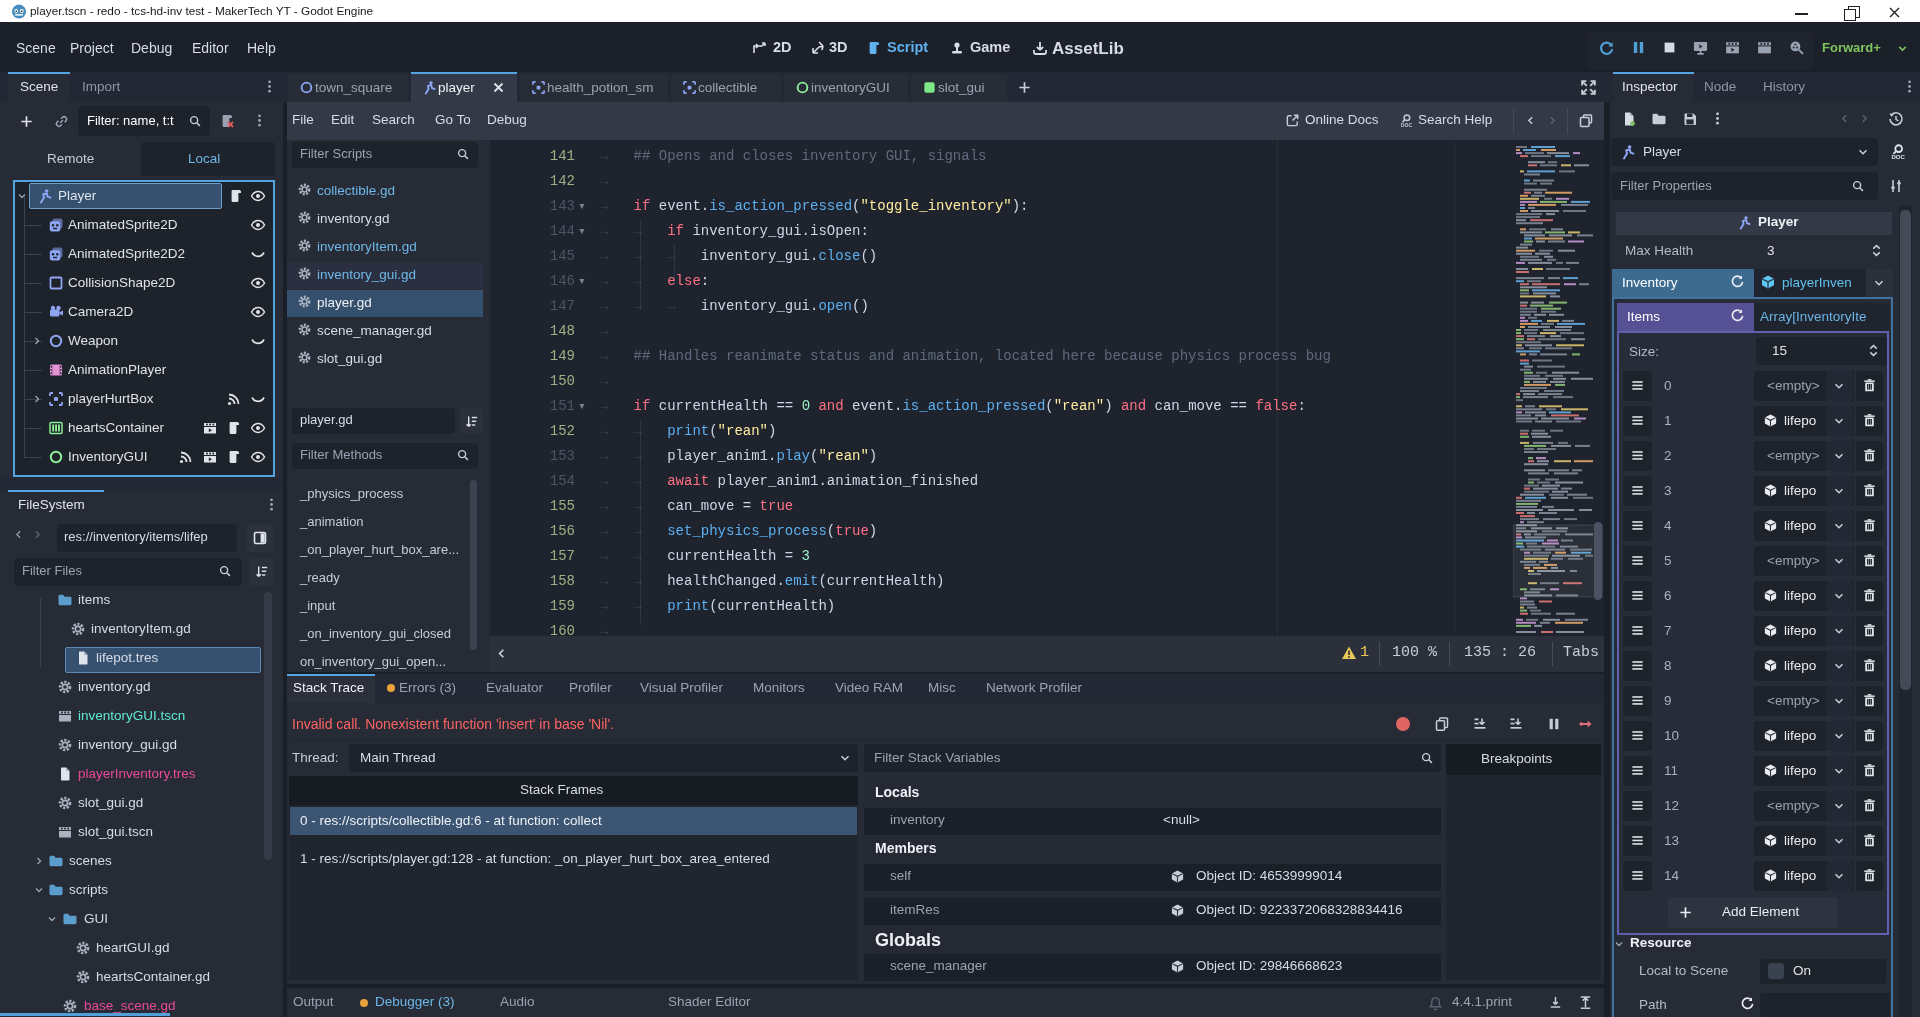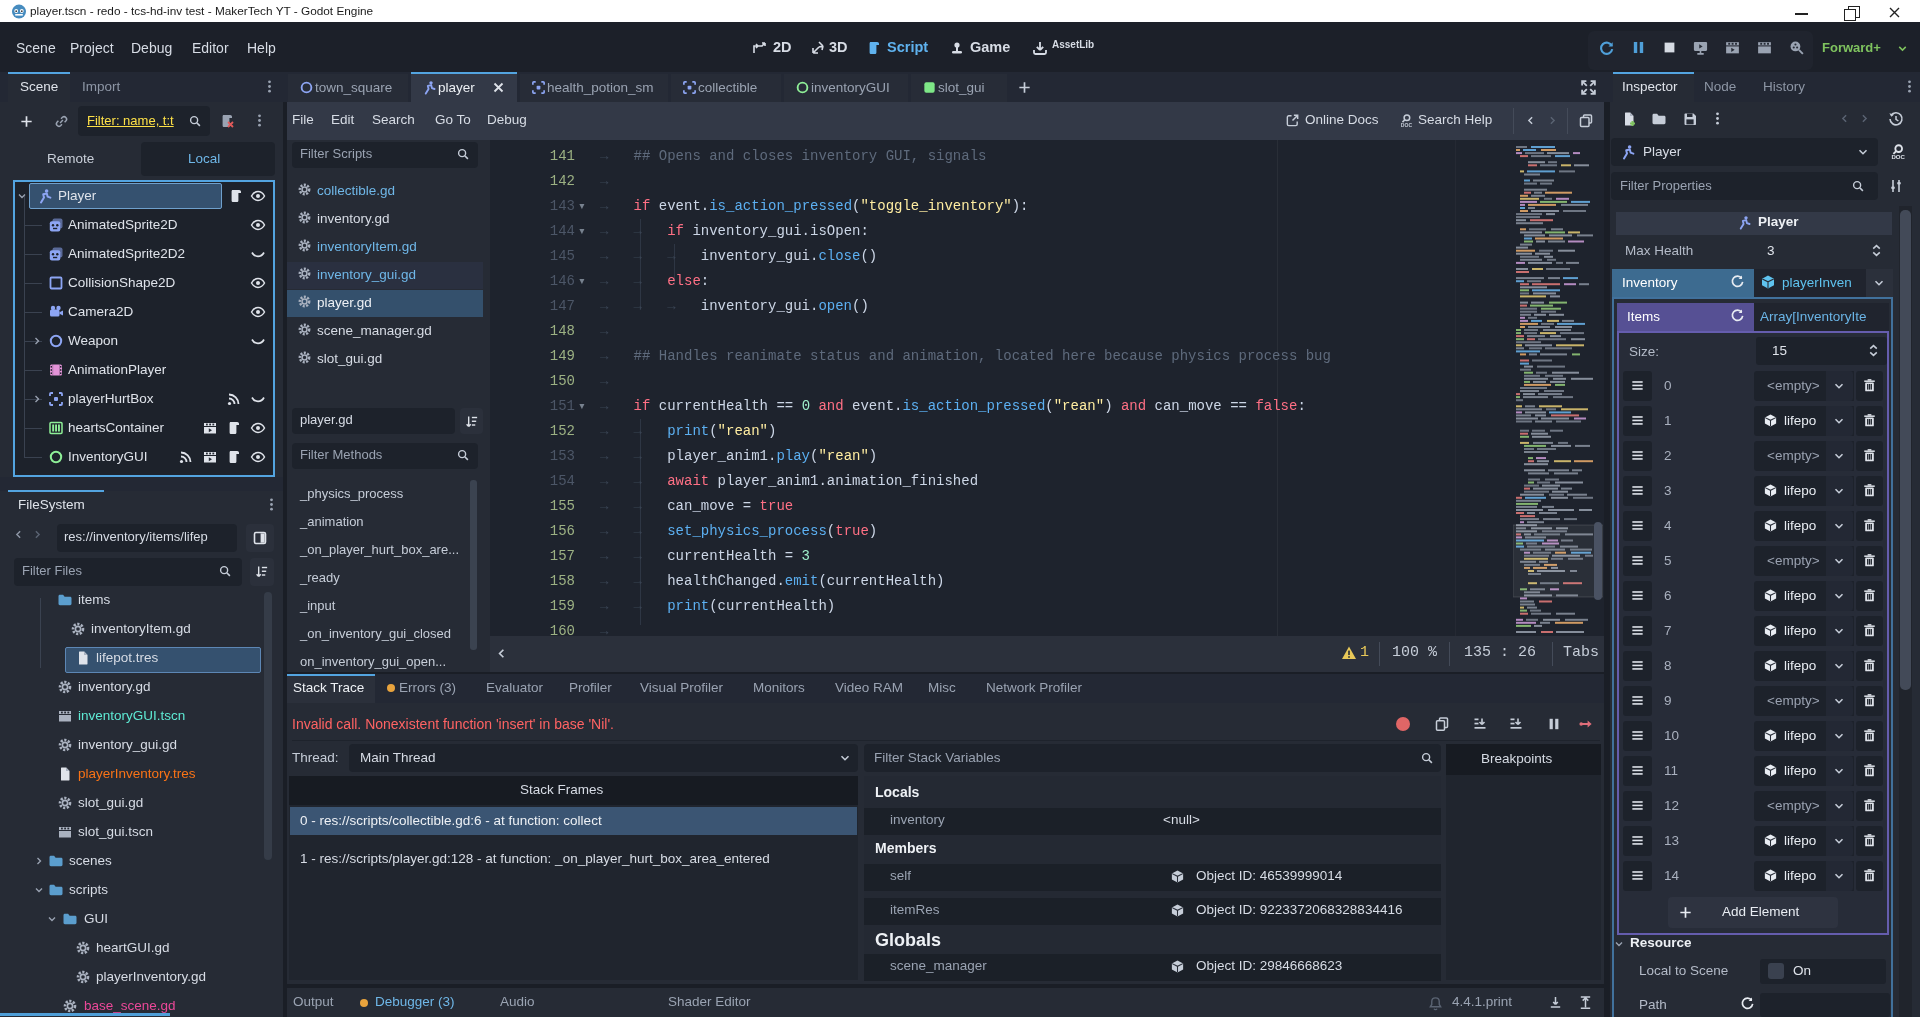--- a/index.html
+++ b/index.html
@@ -50,21 +50,21 @@
     <svg class="a" style="left:949px;top:40px" width="16" height="16" viewBox="0 0 16 16" fill="none">
       <circle cx="8" cy="5" r="2.6" fill="#d7dce5"></circle>
       <path d="M8 7v4" stroke="#d7dce5" stroke-width="2"></path>
       <rect x="3" y="11" width="10" height="2.6" rx="1.3" fill="#d7dce5"></rect>
     </svg>
     <div class="a" style="left:970px;top:39px;white-space:nowrap;font-size:14.5px;font-weight:bold;color:#d7dce5;">Game</div>
     <svg class="a" style="left:1032px;top:40px" width="16" height="16" viewBox="0 0 16 16" fill="none">
       <path d="M8 2v8M8 10 4.8 6.8M8 10l3.2-3.2" stroke="#d7dce5" stroke-width="1.8"></path>
       <path d="M2 10v2.6c0 .8.6 1.4 1.4 1.4h9.2c.8 0 1.4-.6 1.4-1.4V10" stroke="#d7dce5" stroke-width="1.8"></path>
     </svg>
-    <div class="a" style="left:1052px;top:39px;white-space:nowrap;font-size:10px;font-weight:bold;color:#d7dce5;">AssetLib</div>
+    <div class="a" style="left:1052px;top:39px;white-space:nowrap;font-size:17px;font-weight:bold;color:#d7dce5;">AssetLib</div>
     <div class="a" style="left:1588px;top:31px;width:225px;height:39px;background:#20242e;border-radius:6px;"></div>
     <svg class="a" style="left:1598px;top:39px" width="17" height="17" viewBox="0 0 16 16" fill="none">
       <path d="M13 6.5a5.3 5.3 0 1 0 .4 3" stroke="#4f9fd8" stroke-width="2"></path>
       <path d="M13.8 3v4h-4Z" fill="#4f9fd8"></path>
     </svg>
     <svg class="a" style="left:1630px;top:39px" width="17" height="17" viewBox="0 0 16 16" fill="none">
       <rect x="3.6" y="2.8" width="3.2" height="10.4" fill="#4f9fd8"></rect>
       <rect x="9.2" y="2.8" width="3.2" height="10.4" fill="#4f9fd8"></rect>
     </svg>
     <svg class="a" style="left:1661px;top:39px" width="17" height="17" viewBox="0 0 16 16" fill="none">
@@ -115,21 +115,21 @@
     </svg>
     <svg class="a" style="left:19px;top:114px" width="15" height="15" viewBox="0 0 16 16" fill="none">
       <path d="M8 2.5v11M2.5 8h11" stroke="#dfe3ea" stroke-width="1.8"></path>
     </svg>
     <svg class="a" style="left:54px;top:114px" width="15" height="15" viewBox="0 0 16 16" fill="none">
       <path d="M6.5 9.5 9.5 6.5" stroke="#9aa3b2" stroke-width="1.6"></path>
       <path d="M7.5 5 9 3.5a2.7 2.7 0 0 1 3.8 3.8L11.3 8.8" stroke="#9aa3b2" stroke-width="1.6"></path>
       <path d="M8.5 11 7 12.5a2.7 2.7 0 0 1-3.8-3.8L4.7 7.2" stroke="#9aa3b2" stroke-width="1.6"></path>
     </svg>
     <div class="a" style="left:78px;top:106px;width:132px;height:30px;background:#1d222b;border-radius:4px;"></div>
-    <div class="a" style="left:87px;top:113px;white-space:nowrap;color:#fde047;font-size:13px;text-decoration:underline;">Filter: name, t:t</div>
+    <div class="a" style="left:87px;top:113px;white-space:nowrap;color:#ffffff;font-size:13px;">Filter: name, t:t</div>
     <svg class="a" style="left:188px;top:114px" width="14" height="14" viewBox="0 0 16 16" fill="none">
       <circle cx="7" cy="7" r="4" stroke="#c6cdd8" stroke-width="1.6"></circle>
       <path d="M10 10 13.6 13.6" stroke="#c6cdd8" stroke-width="1.8"></path>
     </svg>
     <svg class="a" style="left:219px;top:113px" width="16" height="16" viewBox="0 0 16 16" fill="none">
       <path d="M6 2h5.2c1 0 1.8.8 1.8 1.8V5h-2.6v7.4c0 .9-.7 1.6-1.6 1.6H5.2c-.9 0-1.6-.7-1.6-1.6V11h2.8V3.6C6.4 2.7 6 2 6 2Z" fill="#9aa3b2"></path>
       <path d="M4.6 2h6c-.4.4-.6 1-.6 1.6V11H3.6V3.6C3.6 2.7 4 2 4.6 2Z" fill="#9aa3b2"></path>
       <path d="M9 9l5 5M14 9l-5 5" stroke="#e05a5a" stroke-width="1.8"></path>
     </svg>
     <svg class="a" style="left:252px;top:113px" width="15" height="15" viewBox="0 0 16 16" fill="none">
@@ -360,21 +360,21 @@
     <div class="a" style="left:78px;top:707px;white-space:nowrap;font-size:13.5px;color:#5eead4;line-height:18px;">inventoryGUI.tscn</div>
     <svg class="a" style="left:57px;top:737px" width="16" height="16" viewBox="0 0 16 16" fill="none">
       <circle cx="8" cy="8" r="5" stroke="#aab2c0" stroke-width="2.6" stroke-dasharray="2.2 1.5"></circle>
       <circle cx="8" cy="8" r="2.6" fill="none" stroke="#aab2c0" stroke-width="1.6"></circle>
     </svg>
     <div class="a" style="left:78px;top:736px;white-space:nowrap;font-size:13.5px;color:#d7dce5;line-height:18px;">inventory_gui.gd</div>
     <svg class="a" style="left:57px;top:766px" width="16" height="16" viewBox="0 0 16 16" fill="none">
       <path d="M4 1.5h5.2L12.5 5v9c0 .3-.2.5-.5.5H4.5a.5.5 0 0 1-.5-.5v-12c0-.3.2-.5.5-.5Z" fill="#dfe3ea"></path>
       <path d="M9 1.5 12.5 5H9Z" fill="#aab2c0"></path>
     </svg>
-    <div class="a" style="left:78px;top:765px;white-space:nowrap;font-size:13.5px;color:#f97316;line-height:18px;">playerInventory.tres</div>
+    <div class="a" style="left:78px;top:765px;white-space:nowrap;font-size:13.5px;color:#ec4899;line-height:18px;">playerInventory.tres</div>
     <svg class="a" style="left:57px;top:795px" width="16" height="16" viewBox="0 0 16 16" fill="none">
       <circle cx="8" cy="8" r="5" stroke="#aab2c0" stroke-width="2.6" stroke-dasharray="2.2 1.5"></circle>
       <circle cx="8" cy="8" r="2.6" fill="none" stroke="#aab2c0" stroke-width="1.6"></circle>
     </svg>
     <div class="a" style="left:78px;top:794px;white-space:nowrap;font-size:13.5px;color:#d7dce5;line-height:18px;">slot_gui.gd</div>
     <svg class="a" style="left:57px;top:824px" width="16" height="16" viewBox="0 0 16 16" fill="none">
       <rect x="2" y="3" width="12" height="3" fill="#aab2c0"></rect>
       <rect x="2" y="7" width="12" height="6.5" fill="#aab2c0"></rect>
       <rect x="4" y="3.6" width="1.8" height="1.8" fill="#262b35"></rect>
       <rect x="7.2" y="3.6" width="1.8" height="1.8" fill="#262b35"></rect>
@@ -404,21 +404,21 @@
     <div class="a" style="left:84px;top:910px;white-space:nowrap;font-size:13.5px;color:#d7dce5;line-height:18px;">GUI</div>
     <svg class="a" style="left:75px;top:940px" width="16" height="16" viewBox="0 0 16 16" fill="none">
       <circle cx="8" cy="8" r="5" stroke="#aab2c0" stroke-width="2.6" stroke-dasharray="2.2 1.5"></circle>
       <circle cx="8" cy="8" r="2.6" fill="none" stroke="#aab2c0" stroke-width="1.6"></circle>
     </svg>
     <div class="a" style="left:96px;top:939px;white-space:nowrap;font-size:13.5px;color:#d7dce5;line-height:18px;">heartGUI.gd</div>
     <svg class="a" style="left:75px;top:969px" width="16" height="16" viewBox="0 0 16 16" fill="none">
       <circle cx="8" cy="8" r="5" stroke="#aab2c0" stroke-width="2.6" stroke-dasharray="2.2 1.5"></circle>
       <circle cx="8" cy="8" r="2.6" fill="none" stroke="#aab2c0" stroke-width="1.6"></circle>
     </svg>
-    <div class="a" style="left:96px;top:968px;white-space:nowrap;font-size:13.5px;color:#d7dce5;line-height:18px;">playerInventory.gd</div>
+    <div class="a" style="left:96px;top:968px;white-space:nowrap;font-size:13.5px;color:#d7dce5;line-height:18px;">heartsContainer.gd</div>
     <svg class="a" style="left:62px;top:998px" width="16" height="16" viewBox="0 0 16 16" fill="none">
       <circle cx="8" cy="8" r="5" stroke="#aab2c0" stroke-width="2.6" stroke-dasharray="2.2 1.5"></circle>
       <circle cx="8" cy="8" r="2.6" fill="none" stroke="#aab2c0" stroke-width="1.6"></circle>
     </svg>
     <div class="a" style="left:84px;top:997px;white-space:nowrap;font-size:13.5px;color:#ec4899;line-height:18px;">base_scene.gd</div>
     <div class="a" style="left:264px;top:592px;width:8px;height:268px;background:#353c48;border-radius:4px;"></div>
     <div class="a" style="left:0px;top:1013px;width:170px;height:3px;background:#4f9fd8;"></div>
     <div class="a" style="left:287px;top:102px;width:1317px;height:915px;background:#262b35;"></div>
     <div class="a" style="left:1604px;top:102px;width:6px;height:915px;background:#1a1e26;"></div>
     <div class="a" style="left:288px;top:74px;width:120px;height:28px;background:#272c37;"></div>

